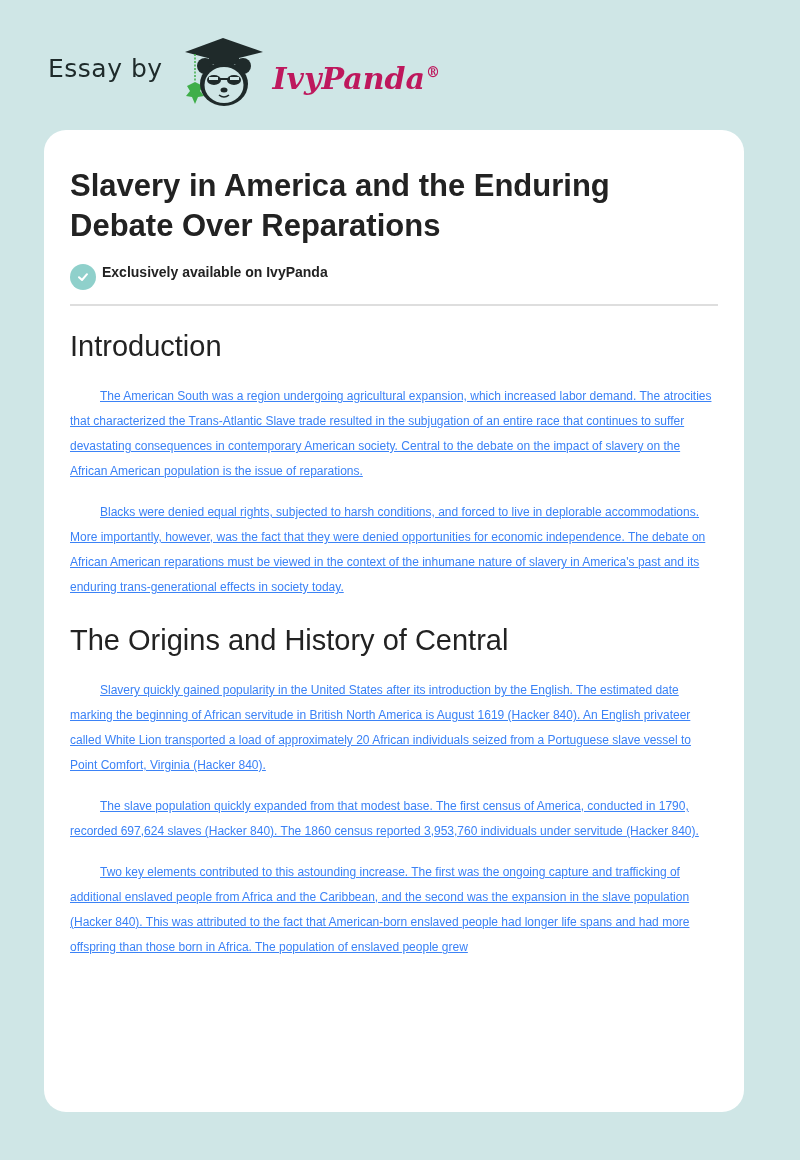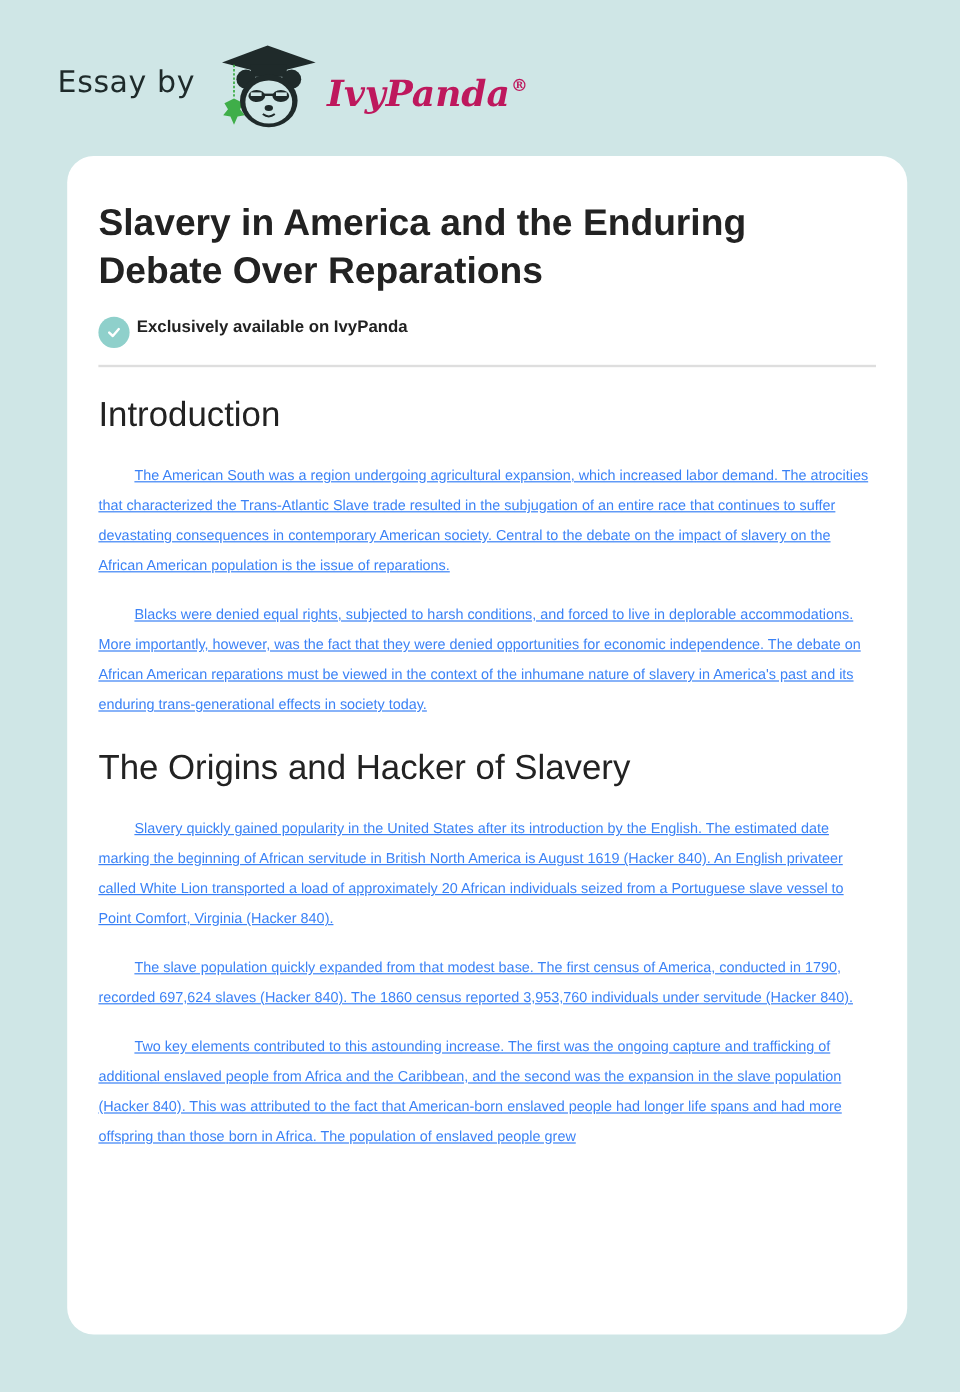--- a/index.html
+++ b/index.html
@@ -45,21 +45,21 @@
       font-style: italic;
     }
     .brand-name sup {
       font-size: 14px;
       font-weight: bold;
       vertical-align: 12px;
       margin-left: 1px;
     }
     .card {
       position: absolute;
-      left: 56px;
+      left: 44px;
       top: 130px;
       width: 700px;
       height: 982px;
       background: #ffffff;
       border-radius: 22px;
       box-sizing: border-box;
       padding: 36px 26px 0 26px;
       overflow: hidden;
     }
     .title {
@@ -164,17 +164,17 @@
     </span>
     <span class="badge-text">Exclusively available on IvyPanda</span>
   </div>
 
   <div class="divider"></div>
 
   <h2 class="h-intro">Introduction</h2>
   <p class="p-first">The American South was a region undergoing agricultural expansion, which increased labor demand. The atrocities that characterized the Trans-Atlantic Slave trade resulted in the subjugation of an entire race that continues to suffer devastating consequences in contemporary American society. Central to the debate on the impact of slavery on the African American population is the issue of reparations.</p>
   <p class="p-next">Blacks were denied equal rights, subjected to harsh conditions, and forced to live in deplorable accommodations. More importantly, however, was the fact that they were denied opportunities for economic independence. The debate on African American reparations must be viewed in the context of the inhumane nature of slavery in America's past and its enduring trans-generational effects in society today.</p>
 
-  <h2 class="h-origins">The Origins and Hacker of Slavery</h2>
+  <h2 class="h-origins">The Origins and History of Central</h2>
   <p class="p-first">Slavery quickly gained popularity in the United States after its introduction by the English. The estimated date marking the beginning of African servitude in British North America is August 1619 (Hacker 840). An English privateer called White Lion transported a load of approximately 20 African individuals seized from a Portuguese slave vessel to Point Comfort, Virginia (Hacker 840).</p>
   <p class="p-next">The slave population quickly expanded from that modest base. The first census of America, conducted in 1790, recorded 697,624 slaves (Hacker 840). The 1860 census reported 3,953,760 individuals under servitude (Hacker 840).</p>
   <p class="p-next">Two key elements contributed to this astounding increase. The first was the ongoing capture and trafficking of additional enslaved people from Africa and the Caribbean, and the second was the expansion in the slave population (Hacker 840). This was attributed to the fact that American-born enslaved people had longer life spans and had more offspring than those born in Africa. The population of enslaved people grew</p>
 </div>
 
 </body></html>

